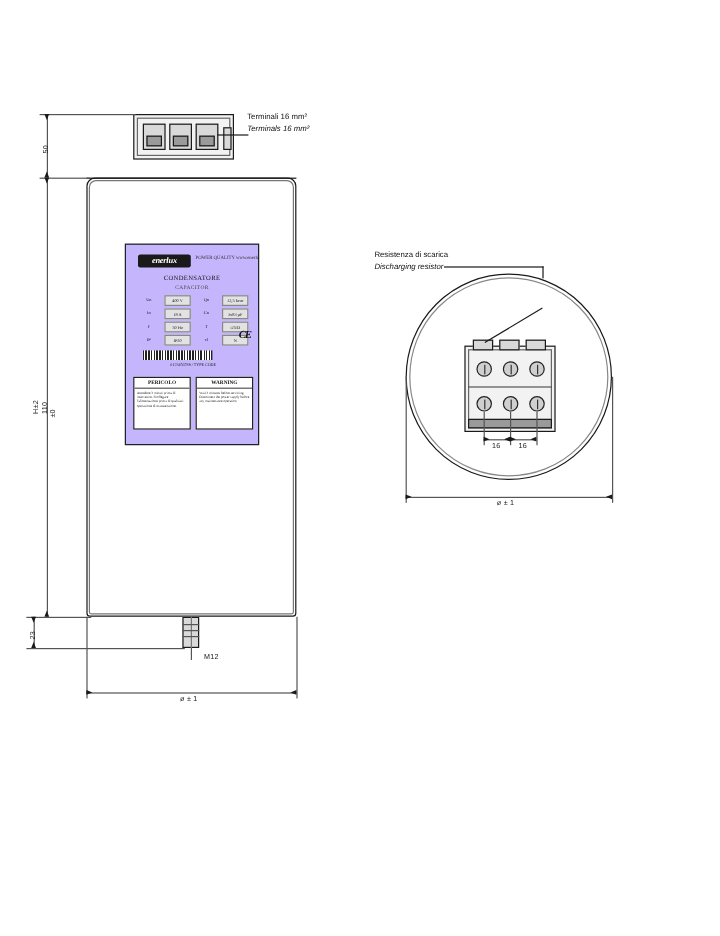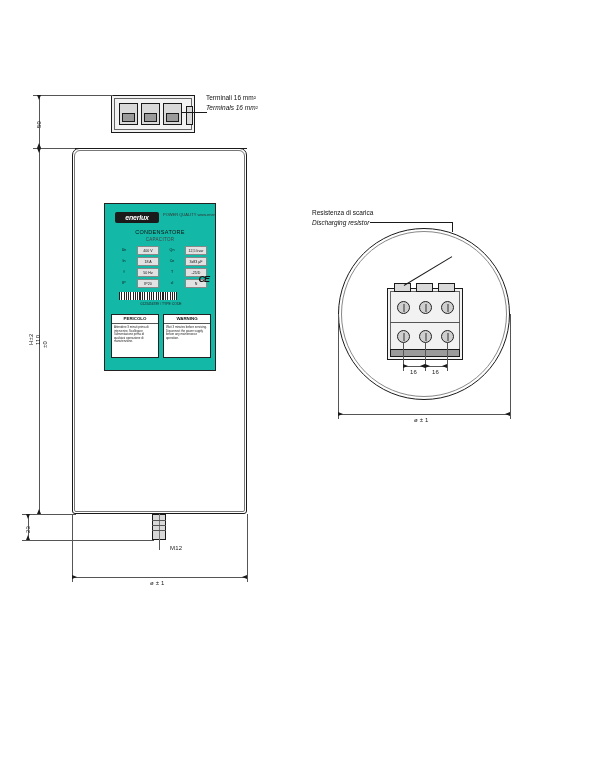--- a/index.html
+++ b/index.html
@@ -117,23 +117,24 @@
   }
 
   
   #label-plate {
     position: absolute;
     left: 104px;
     top: 203px;
     width: 112px;
     height: 168px;
     border: 0.8px solid #222;
-    background: #14b8a6;
+    background: #c4b5fd;
     box-sizing: border-box;
     overflow: hidden;
+    font-family: Liberation Serif, serif;
   }
   .lbl-brand {
     position: absolute;
     left: 10px;
     top: 8px;
     width: 44px;
     height: 11px;
     background: #1a1a1a;
     border-radius: 2px;
     color: #fff;

